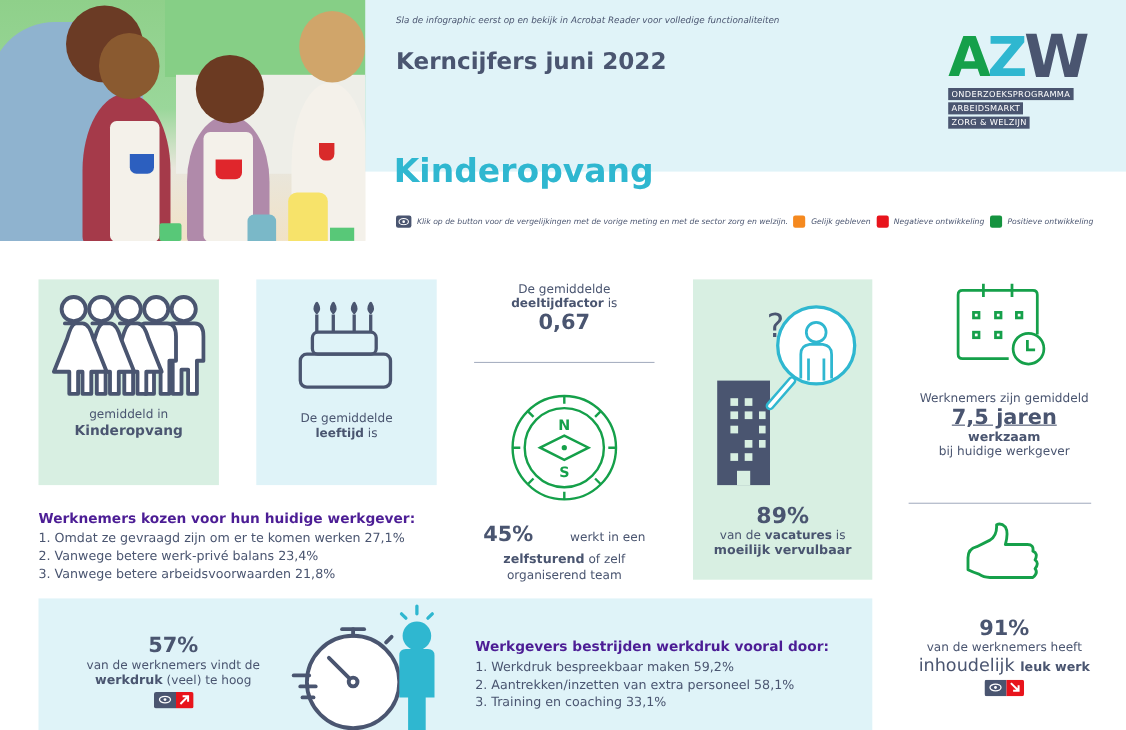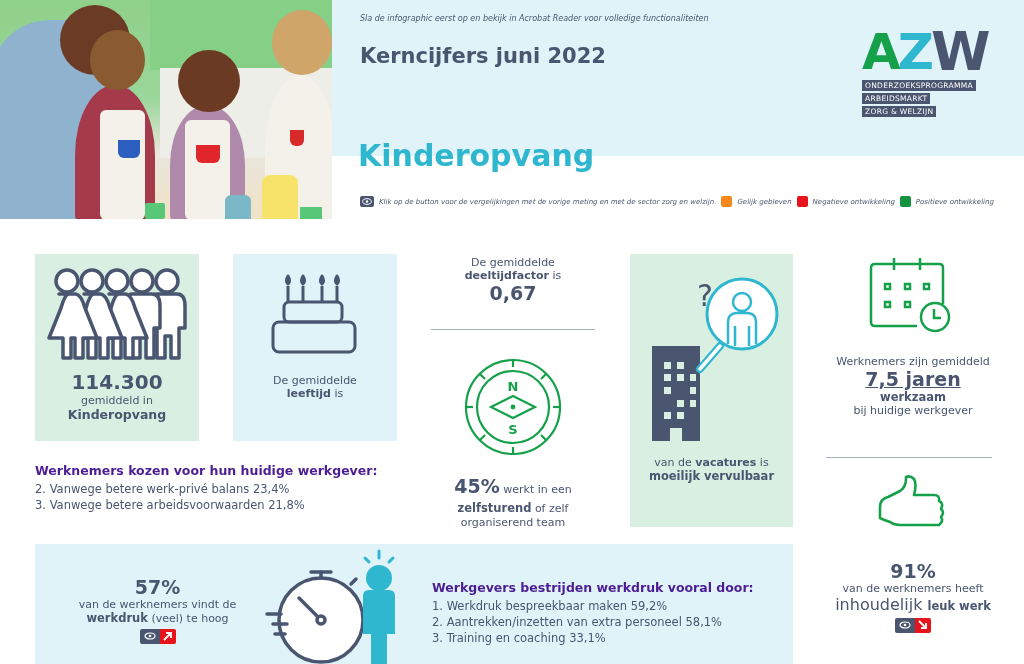--- a/index.html
+++ b/index.html
@@ -115,21 +115,20 @@
     <circle cx="70" cy="17" r="11"></circle>
     <circle cx="95" cy="17" r="11"></circle>
     <circle cx="120" cy="17" r="11"></circle>
     <path d="M110 30 h20 q8 0 8 12 v22 h-6 v30 h-8 v-22 h-6 v22 h-8 v-30 h-6 v-22 q0 -12 6 -12z"></path>
     <path d="M85 30 h20 q8 0 8 12 v22 h-6 v30 h-8 v-22 h-6 v22 h-8 v-30 h-6 v-22 q0 -12 6 -12z"></path>
     <path d="M62 30 h16 q6 0 10 14 l12 30 h-14 v20 h-8 v-20 h-4 v20 h-8 v-20 h-14 l12 -30 q4 -14 8 -14z"></path>
     <path d="M37 30 h16 q6 0 10 14 l12 30 h-14 v20 h-8 v-20 h-4 v20 h-8 v-20 h-14 l12 -30 q4 -14 8 -14z"></path>
     <path d="M12 30 h16 q6 0 10 14 l12 30 h-14 v20 h-8 v-20 h-4 v20 h-8 v-20 h-14 l12 -30 q4 -14 8 -14z"></path>
   </svg>
   <div class="center" style="position:absolute;left:0;right:0;top:116px;">
-    <div class="big" style="font-size:20px;">114.300</div>
     <div class="txt" style="font-size:11px;">gemiddeld in</div>
     <div class="big" style="font-size:12.5px;">Kinderopvang</div>
   </div>
 </div>
 
 <div class="panel panel-blue" style="left:233px;top:254px;width:164px;height:187px;">
   <svg width="90" height="90" viewBox="0 0 90 90" style="position:absolute;left:37px;top:14px;" fill="none" stroke="#4a5570" stroke-width="3" stroke-linejoin="round">
     <path d="M18 8 q-3 5 0 8 q3 -3 0 -8z M33 8 q-3 5 0 8 q3 -3 0 -8z M52 8 q-3 5 0 8 q3 -3 0 -8z M67 8 q-3 5 0 8 q3 -3 0 -8z"></path>
     <line x1="18" y1="18" x2="18" y2="34"></line>
       <line x1="33" y1="18" x2="33" y2="34"></line>
@@ -165,21 +164,21 @@
   <line x1="17" y1="17" x2="22" y2="22"></line>
     <line x1="83" y1="17" x2="78" y2="22"></line>
   <line x1="17" y1="83" x2="22" y2="78"></line>
     <line x1="83" y1="83" x2="78" y2="78"></line>
   <path d="M28 50 L50 39 L72 50 L50 61 Z"></path>
   <circle cx="50" cy="50" r="1.3" fill="#15a04a"></circle>
   <text x="50" y="34" text-anchor="middle" font-size="13" font-weight="bold" fill="#15a04a" stroke="none" font-family="DejaVu Sans, sans-serif">N</text>
   <text x="50" y="77" text-anchor="middle" font-size="13" font-weight="bold" fill="#15a04a" stroke="none" font-family="DejaVu Sans, sans-serif">S</text>
 </svg>
 <div class="center" style="position:absolute;left:430px;top:475px;width:166px;">
-  <div><span class="big" style="font-size:19px;">45%</span><span class="txt" style="font-size:11px;"> werkt in een</span></div>
+  <div><span class="big" style="font-size:19px;">45%</span><span class="txt" style="font-size:11px;padding-left:30px;"> werkt in een</span></div>
   <div><span class="big" style="font-size:11.5px;">zelfsturend</span><span class="txt" style="font-size:11px;"> of zelf</span></div>
   <div class="txt" style="font-size:11px;">organiserend team</div>
 </div>
 
 <div class="panel panel-green" style="left:630px;top:254px;width:163px;height:273px;">
   <svg width="140" height="190" viewBox="0 0 140 190" style="position:absolute;left:12px;top:10px;">
     <text x="55" y="42" font-size="30" fill="#4a5570" font-family="DejaVu Sans, sans-serif">?</text>
     <rect x="10" y="82" width="48" height="95" fill="#4a5570"></rect>
     <g fill="#d8efe2">
       <rect x="22" y="98" width="7" height="7"></rect>
@@ -195,20 +194,21 @@
         <rect x="35" y="148" width="7" height="7"></rect>
       <rect x="28" y="164" width="12" height="13"></rect>
     </g>
     <line x1="58" y1="105" x2="78" y2="82" stroke="#2fb7d0" stroke-width="8" stroke-linecap="round"></line>
     <line x1="58" y1="105" x2="78" y2="82" stroke="#ffffff" stroke-width="3.5" stroke-linecap="round"></line>
     <circle cx="100" cy="50" r="35" fill="#ffffff" stroke="#2fb7d0" stroke-width="3"></circle>
     <circle cx="100" cy="38" r="9" fill="none" stroke="#2fb7d0" stroke-width="2.5"></circle>
     <path d="M86 80 v-22 q0 -8 8 -9 h12 q8 1 8 9 v22 M93 62 v20 M107 62 v20" fill="none" stroke="#2fb7d0" stroke-width="2.5"></path>
   </svg>
   <div class="center" style="position:absolute;left:0;right:0;top:202px;">
+    <div class="big" style="font-size:20px;">89%</div>
     <div style="font-size:11px;"><span class="txt" style="font-size:11px;">van de </span><span class="big">vacatures</span><span class="txt" style="font-size:11px;"> is</span></div>
     <div class="big" style="font-size:11.5px;">moeilijk vervulbaar</div>
   </div>
 </div>
 
 <svg width="90" height="80" viewBox="0 0 90 80" style="position:absolute;left:867px;top:254px;" fill="none" stroke="#15a04a" stroke-width="2.5">
   <path d="M50 72 H8 q-4 0 -4 -4 V14 q0 -4 4 -4 H72 q4 0 4 4 V50"></path>
   <line x1="27" y1="4" x2="27" y2="16"></line>
     <line x1="53" y1="4" x2="53" y2="16"></line>
   <rect x="18" y="30" width="5" height="5"></rect>
@@ -244,20 +244,21 @@
     <span class="arrow">
         <svg width="10" height="10" viewBox="0 0 10 10">
           <path d="M1 1 L8 8 M8 3 V8 H3" fill="none" stroke="#fff" stroke-width="1.8"></path>
         </svg>
       </span>
   </div>
 </div>
 
 <div style="position:absolute;left:35px;top:463px;width:380px;">
   <div class="list-title">Werknemers kozen voor hun huidige werkgever:</div>
+  <div class="list-item">1. Omdat ze gevraagd zijn om er te komen werken 27,1%</div>
   <div class="list-item">2. Vanwege betere werk-privé balans 23,4%</div>
   <div class="list-item">3. Vanwege betere arbeidsvoorwaarden 21,8%</div>
 </div>
 
 <div class="panel panel-blue" style="left:35px;top:544px;width:758px;height:120px;">
   <div class="center" style="position:absolute;left:40px;top:32px;width:165px;">
     <div class="big" style="font-size:19px;">57%</div>
     <div class="txt" style="font-size:11px;">van de werknemers vindt de</div>
     <div style="font-size:11px;"><span class="big" style="font-size:11.5px;">werkdruk</span><span class="txt" style="font-size:11px;"> (veel) te hoog</span></div>
     <div class="trend-btn" style="margin-top:3px;">

